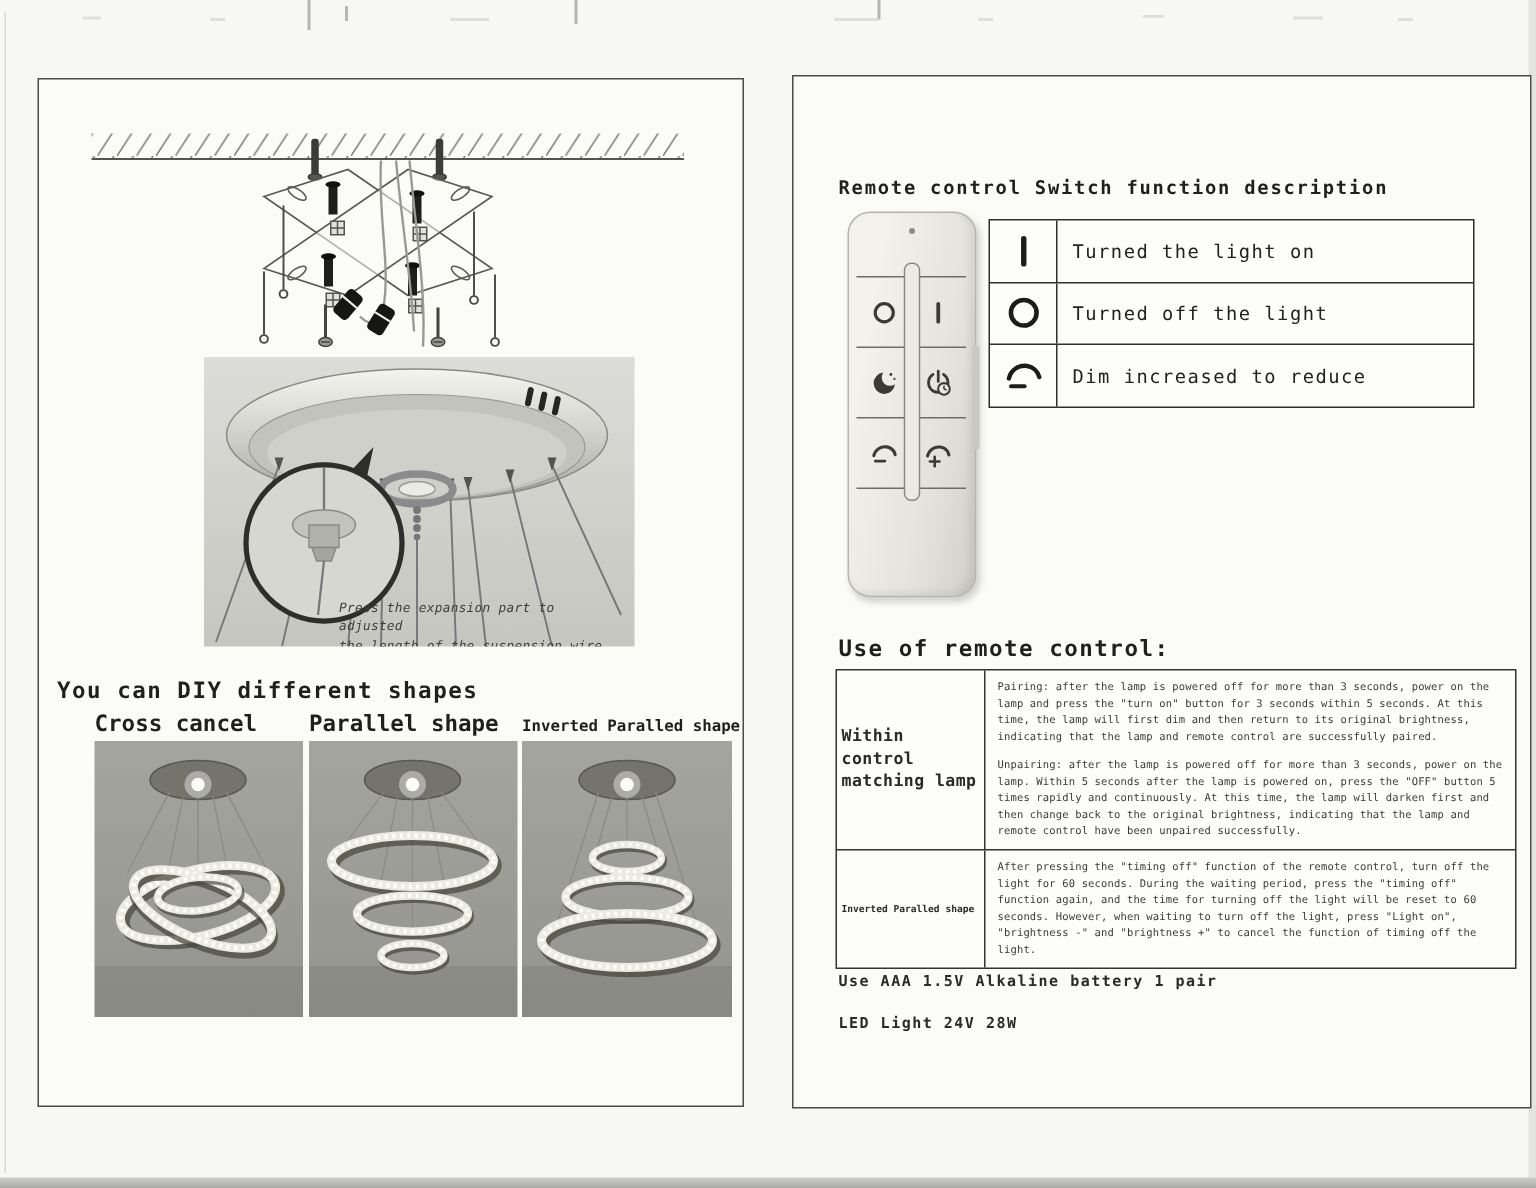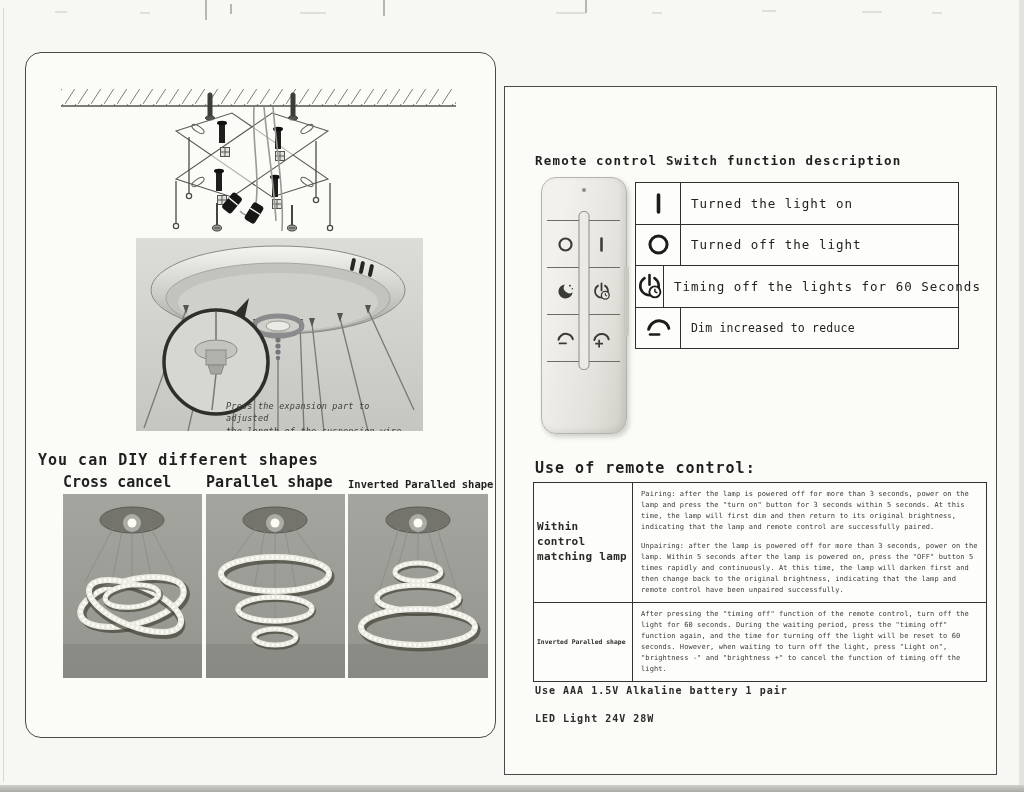--- a/index.html
+++ b/index.html
@@ -111,21 +111,21 @@
   <div class="smudge" style="left:300px;top:12px;width:26px;"></div>
   <div class="smudge" style="left:556px;top:12px;width:30px;"></div>
   <div class="smudge" style="left:652px;top:12px;width:10px;"></div>
   <div class="smudge" style="left:762px;top:10px;width:14px;"></div>
   <div class="smudge" style="left:862px;top:11px;width:20px;"></div>
   <div class="smudge" style="left:932px;top:12px;width:10px;"></div>
   <div class="edge-left"></div>
   <div class="edge-right"></div>
   <div class="edge-bottom"></div>
 
-  <div class="panel" style="left:25px;top:52px;width:469px;height:684px;border-radius:16px;">
+  <div class="panel" style="left:25px;top:52px;width:469px;height:684px;">
 
     <svg class="abs" style="left:0;top:0;" width="469" height="215" viewBox="0 0 469 215">
       <defs>
         <pattern id="hatch" width="13" height="17" patternUnits="userSpaceOnUse">
           <line x1="0" y1="17" x2="11" y2="0" stroke="#7d7d78" stroke-width="1"></line>
         </pattern>
       </defs>
 
       <rect x="35" y="36" width="395" height="17" fill="url(#hatch)"></rect>
       <line x1="35" y1="53" x2="430" y2="53" stroke="#55554f" stroke-width="1.3"></line>
@@ -384,21 +384,21 @@
         </g>
         <g>
           <ellipse cx="72" cy="136" rx="57" ry="18" fill="none" stroke="#49493f" stroke-width="7" opacity=".75"></ellipse>
           <ellipse cx="70" cy="133" rx="57" ry="18" fill="none" stroke="#ecebe2" stroke-width="6"></ellipse>
           <ellipse cx="70" cy="133" rx="57" ry="18" fill="none" stroke="#ffffff" stroke-width="3" stroke-dasharray="2 3"></ellipse>
         </g>
       </svg>
     </div>
   </div>
 
-  <div class="panel" style="left:504px;top:50px;width:491px;height:687px;margin-top:36px;">
+  <div class="panel" style="left:528px;top:50px;width:491px;height:687px;">
 
     <div class="fn-heading">Remote control Switch function description</div>
 
     <div class="remote">
       <div class="remote-bump"></div>
       <div class="remote-led"></div>
       <div class="btn-grid">
         <div class="btn-row">
           <div class="btn-cell">
               <svg>
@@ -452,28 +452,20 @@
         <div class="ft-icon">
             <svg>
               <use href="#ic-off"></use>
             </svg>
           </div>
         <div class="ft-label">Turned off the light</div>
       </div>
       <div class="ft-row">
         <div class="ft-icon">
             <svg>
-              <use href="#ic-timer"></use>
-            </svg>
-          </div>
-        <div class="ft-label">Timing off the lights for 60 Seconds</div>
-      </div>
-      <div class="ft-row">
-        <div class="ft-icon">
-            <svg>
               <use href="#ic-dim-down"></use>
             </svg>
           </div>
         <div class="ft-label">Dim increased to reduce</div>
       </div>
     </div>
 
     <div class="use-heading">Use of remote control:</div>
 
     <div class="usage-table">

